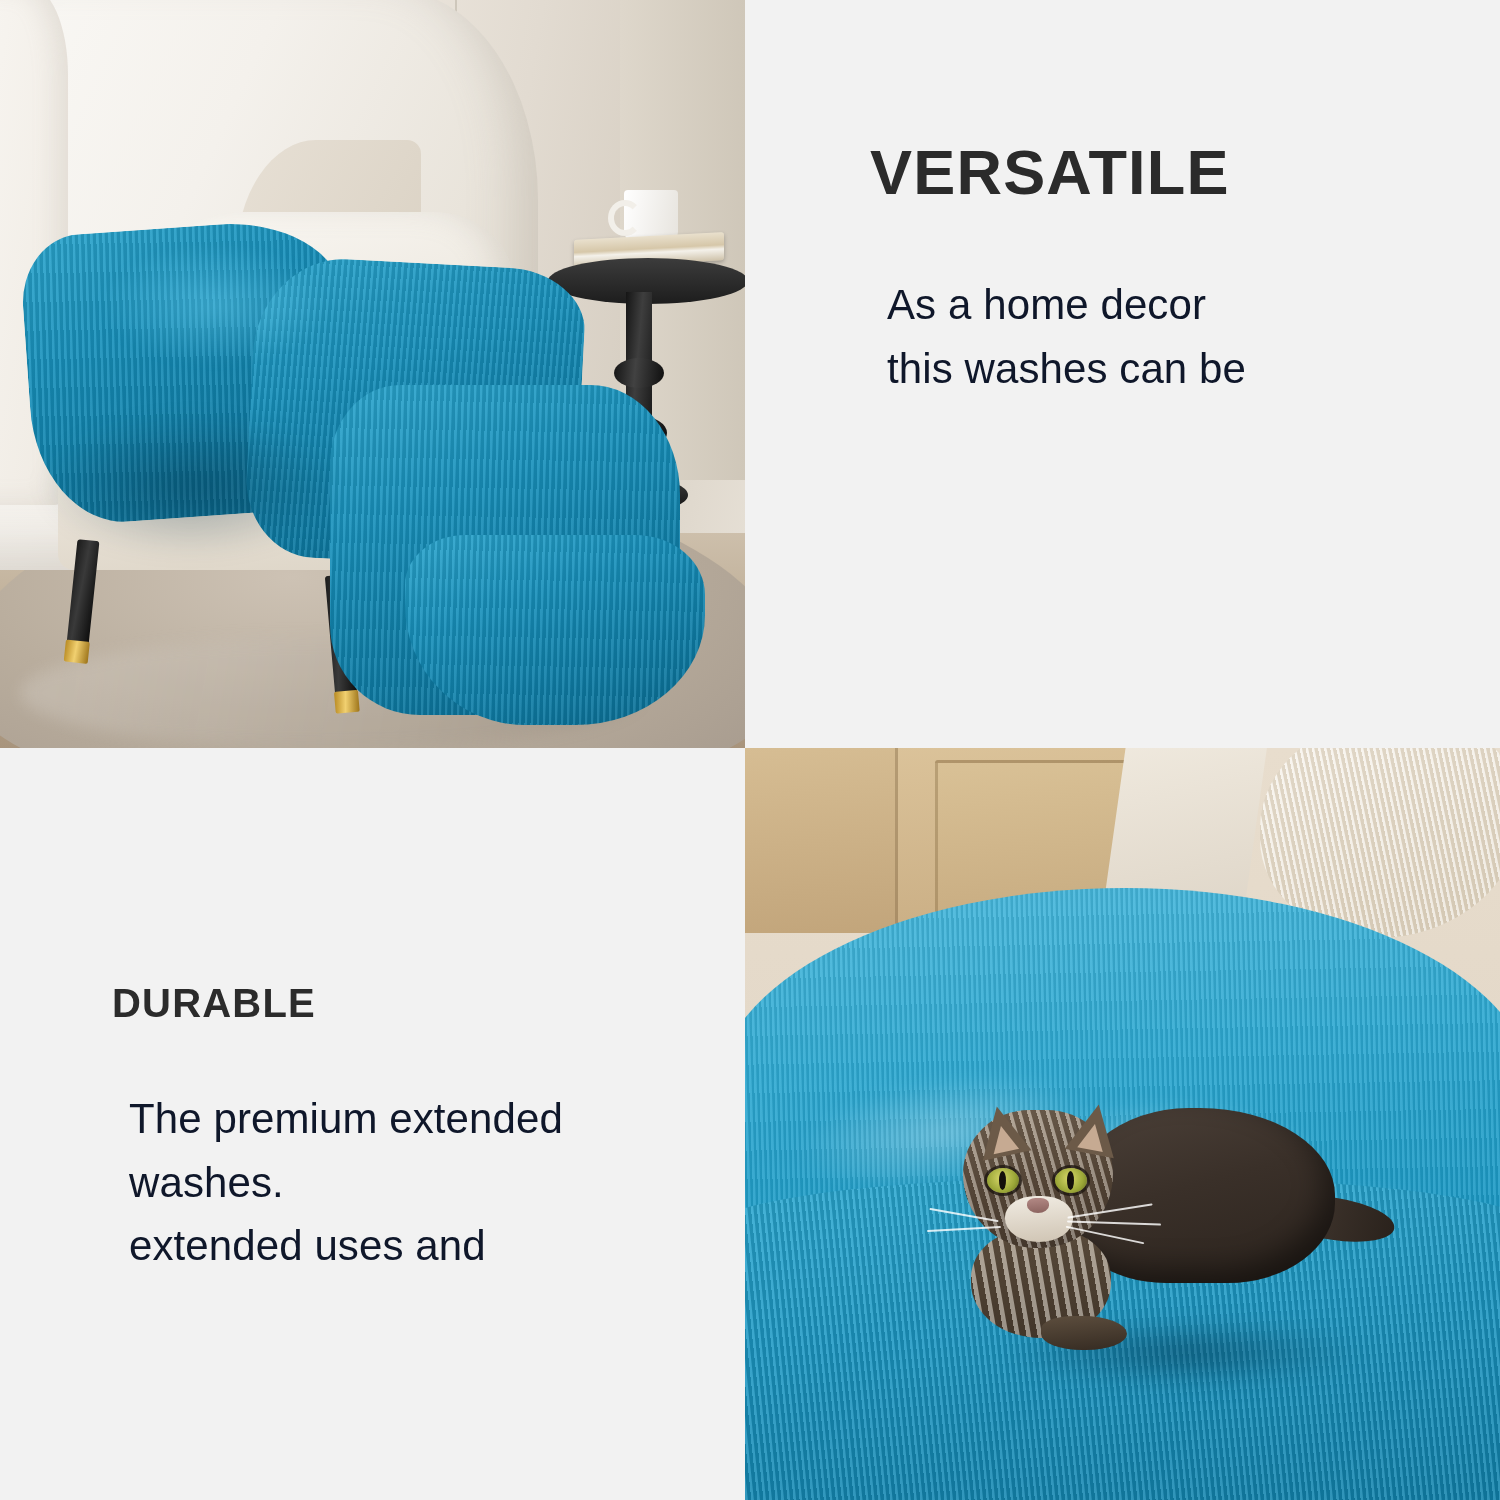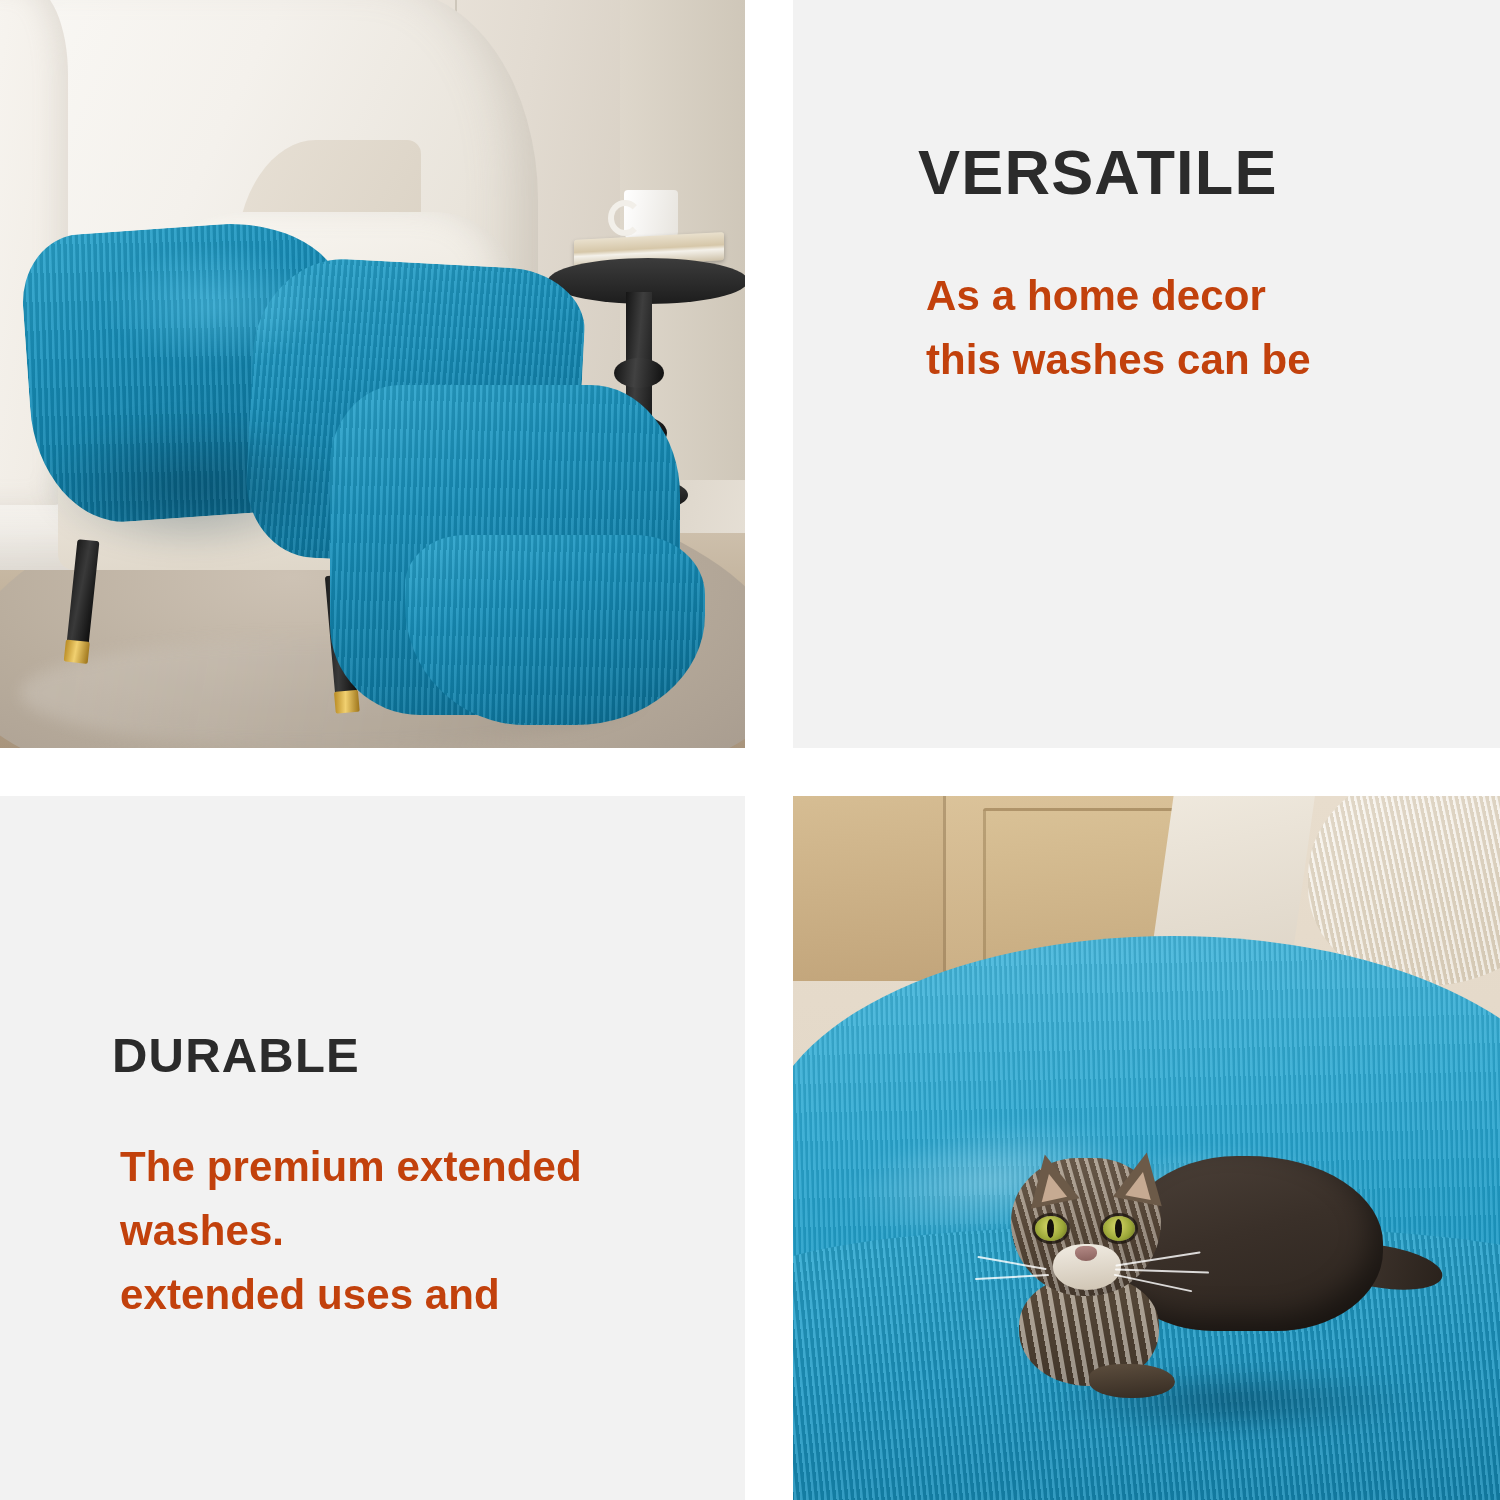--- a/index.html
+++ b/index.html
@@ -9,46 +9,45 @@
     background:#ffffff;
     overflow:hidden;
   }
   .grid{
     position:relative;
     width:1412px;height:1500px;
     display:grid;
     grid-template-columns:745px 755px;
     grid-template-rows:748px 752px;
     background:#ffffff;
-    gap:48px;
   }
   .cell{position:relative;overflow:hidden;}
 
   
   .panel{
     background:#f2f2f2;
     display:flex;flex-direction:column;justify-content:flex-start;
   }
   .panel-versatile{padding:140px 40px 0 125px;}
   .panel-durable{padding:235px 40px 0 112px;}
   .headline{
     font-size:63px;
     font-weight:bold;
     letter-spacing:1.2px;
     color:#2b2b2b;
     line-height:1.02;
     margin:0 0 52px 0;
   }
-  .panel-durable .headline{font-size:49px;margin-bottom:46px;}
+  .panel-durable .headline{font-size:40px;margin-bottom:46px;}
   .bodytext{
     font-size:42px;
-    font-weight:700;
-    color:#c2410c;
+    font-weight:400;
+    color:#0f172a;
     line-height:1.52;
-    margin:8px;
+    margin:17px;
     letter-spacing:0.1px;
   }
   .bodytext .ln{display:block;white-space:nowrap;}
 
   
   .photo{position:absolute;inset:0;}
   .p1-wall{
     position:absolute;inset:0;
     background:
       linear-gradient(100deg,#efe9e1 0%,#ece6dd 42%,#e2dbd1 62%,#d8d0c4 78%,#e8e2d8 100%);

